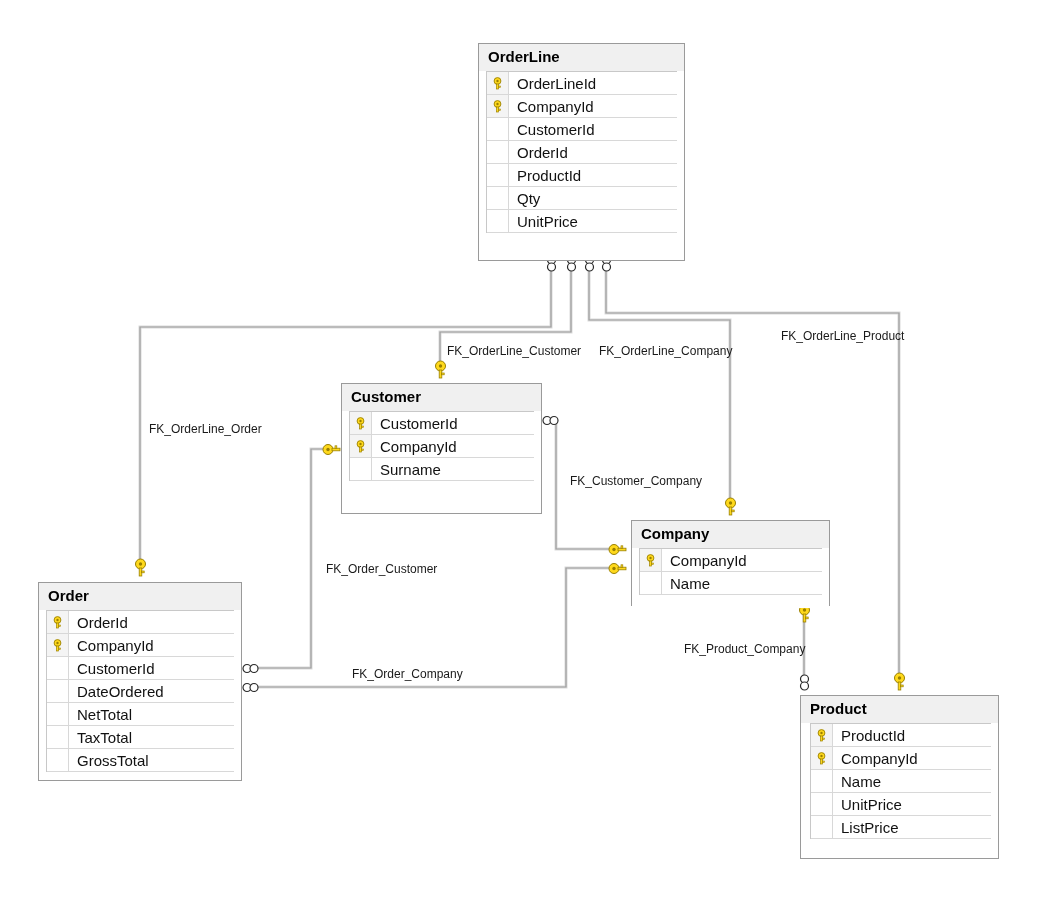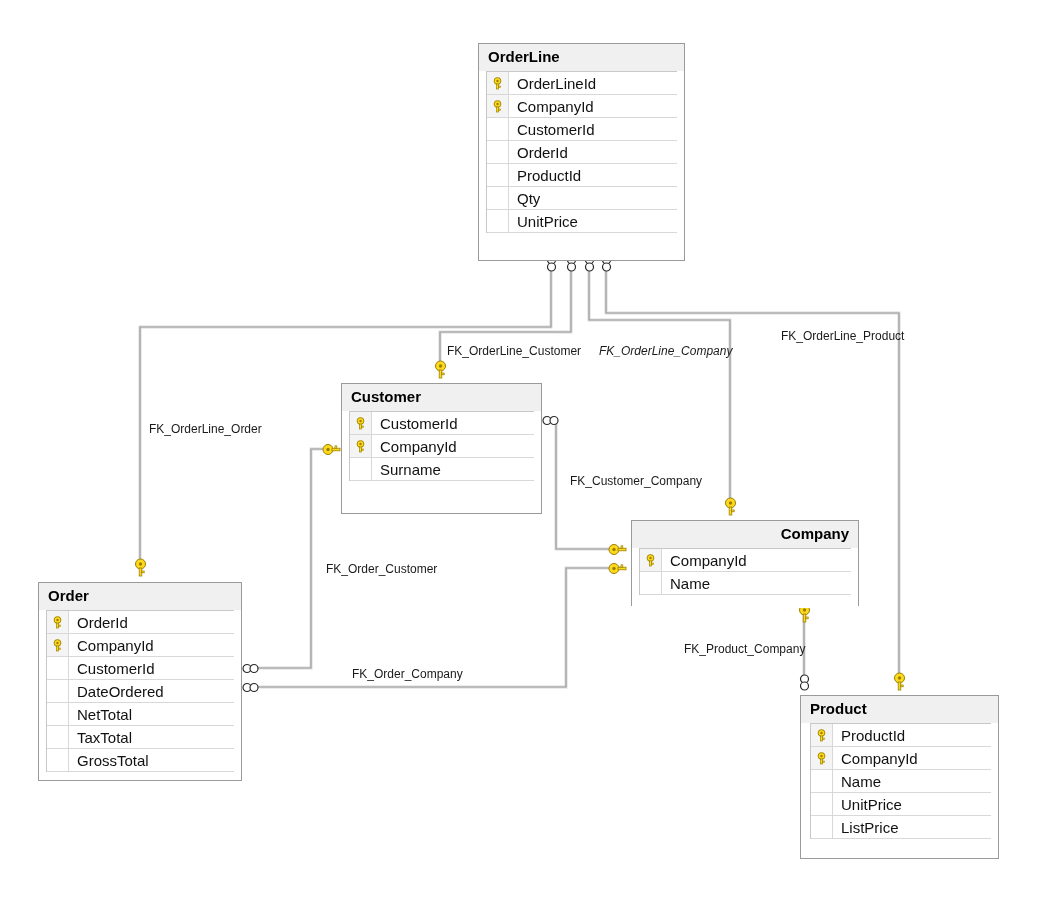--- a/index.html
+++ b/index.html
@@ -288,21 +288,21 @@
         <span class="cname">CompanyId</span>
       </div>
       <div class="col nokey">
         <span class="keycell"></span>
         <span class="cname">Surname</span>
       </div>
     </div>
     <div class="pad"></div>
   </div>
 
-  <div class="entity" style="left:631px;top:520px;width:228px;height:86px;text-align:right;">
+  <div class="entity" style="left:631px;top:520px;width:199px;height:86px;">
     <div class="title">Company</div>
     <div class="cols">
       <div class="col">
         <span class="keycell">
           <svg class="keyglyph" width="11" height="13" viewBox="0 0 11 13">
               <circle cx="5.5" cy="4" r="3.4" fill="#ffd91c" stroke="#9a8000" stroke-width="0.9"></circle>
               <circle cx="5.5" cy="4" r="1.2" fill="#9a8000"></circle>
               <rect x="4.5" y="7" width="2" height="5" fill="#ffd91c" stroke="#9a8000" stroke-width="0.7"></rect>
               <rect x="6.4" y="9" width="2" height="1.4" fill="#ffd91c" stroke="#9a8000" stroke-width="0.6"></rect>
             </svg>
@@ -400,21 +400,21 @@
       </div>
       <div class="col nokey">
         <span class="keycell"></span>
         <span class="cname">ListPrice</span>
       </div>
     </div>
     <div class="pad"></div>
   </div>
 
   <div class="fklabel" style="left:447px;top:344px;">FK_OrderLine_Customer</div>
-  <div class="fklabel" style="left:599px;top:344px;font-style:italic;">FK_OrderLine_Company</div>
+  <div class="fklabel" style="left:599px;top:344px;">FK_OrderLine_Company</div>
   <div class="fklabel" style="left:781px;top:329px;text-align:right;">FK_OrderLine_Product</div>
   <div class="fklabel" style="left:149px;top:422px;">FK_OrderLine_Order</div>
   <div class="fklabel" style="left:570px;top:474px;">FK_Customer_Company</div>
   <div class="fklabel" style="left:326px;top:562px;">FK_Order_Customer</div>
   <div class="fklabel" style="left:352px;top:667px;">FK_Order_Company</div>
   <div class="fklabel" style="left:684px;top:642px;">FK_Product_Company</div>
 
 </div>
 
 </body></html>

